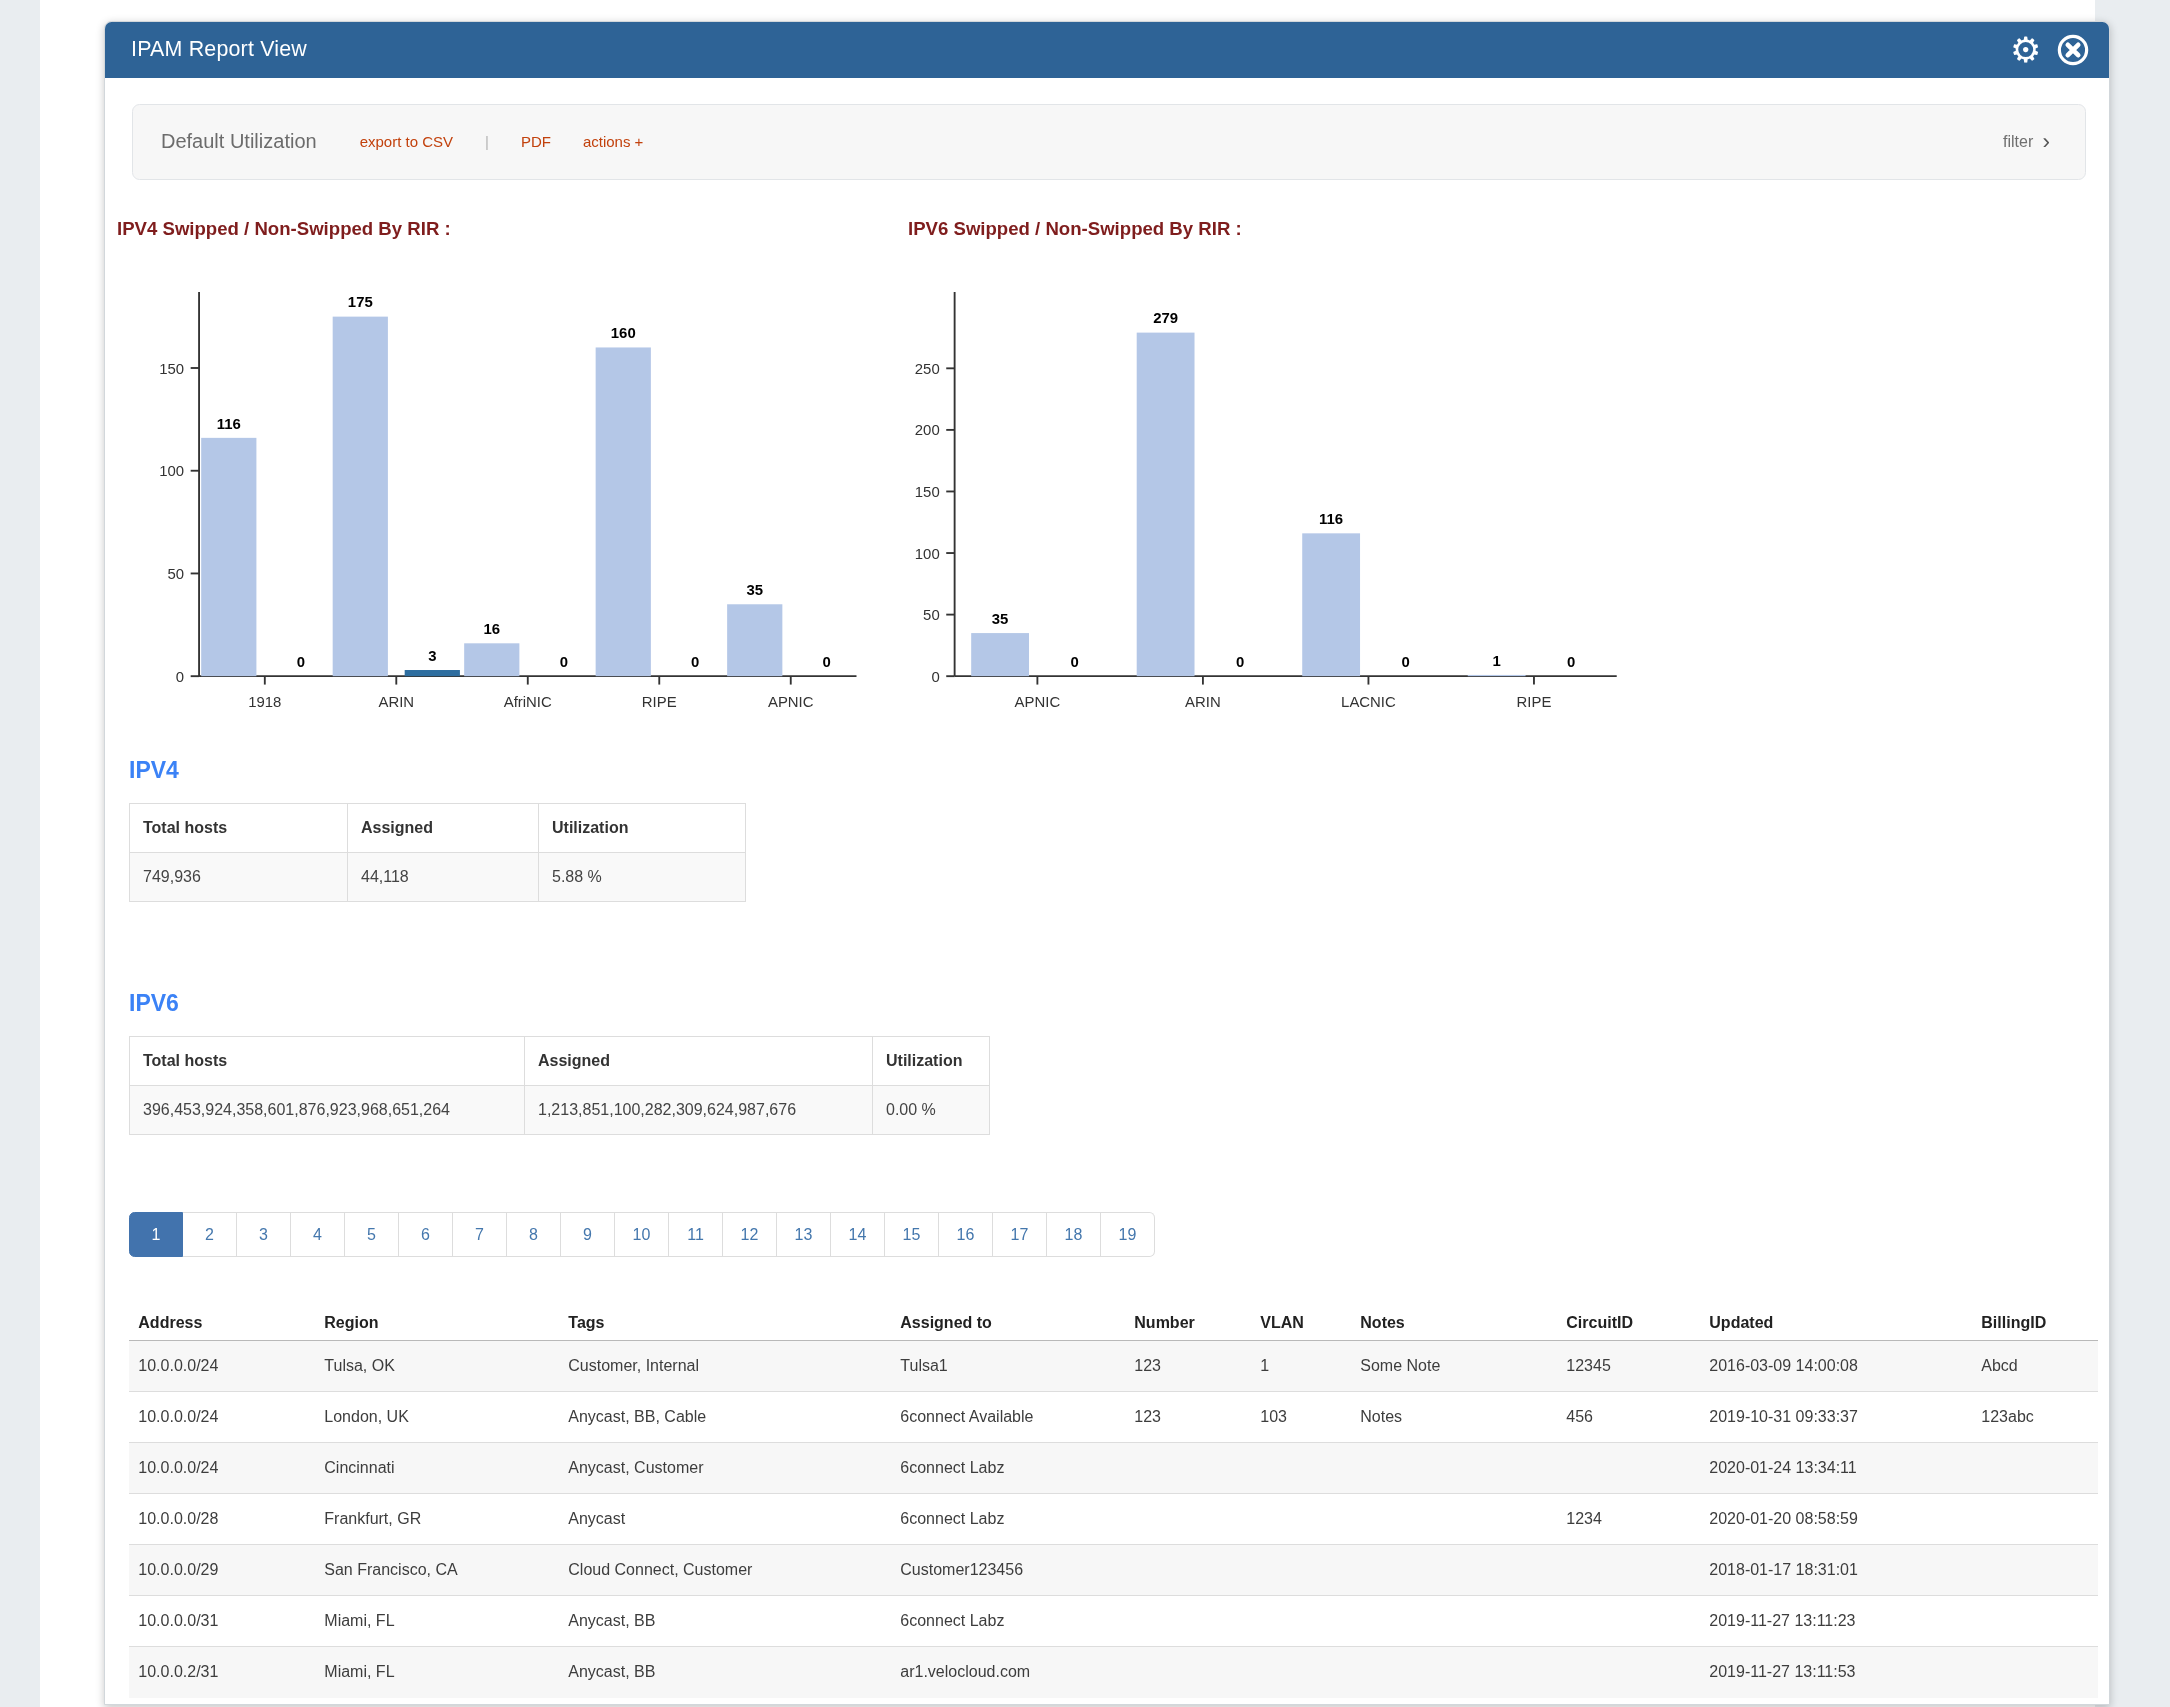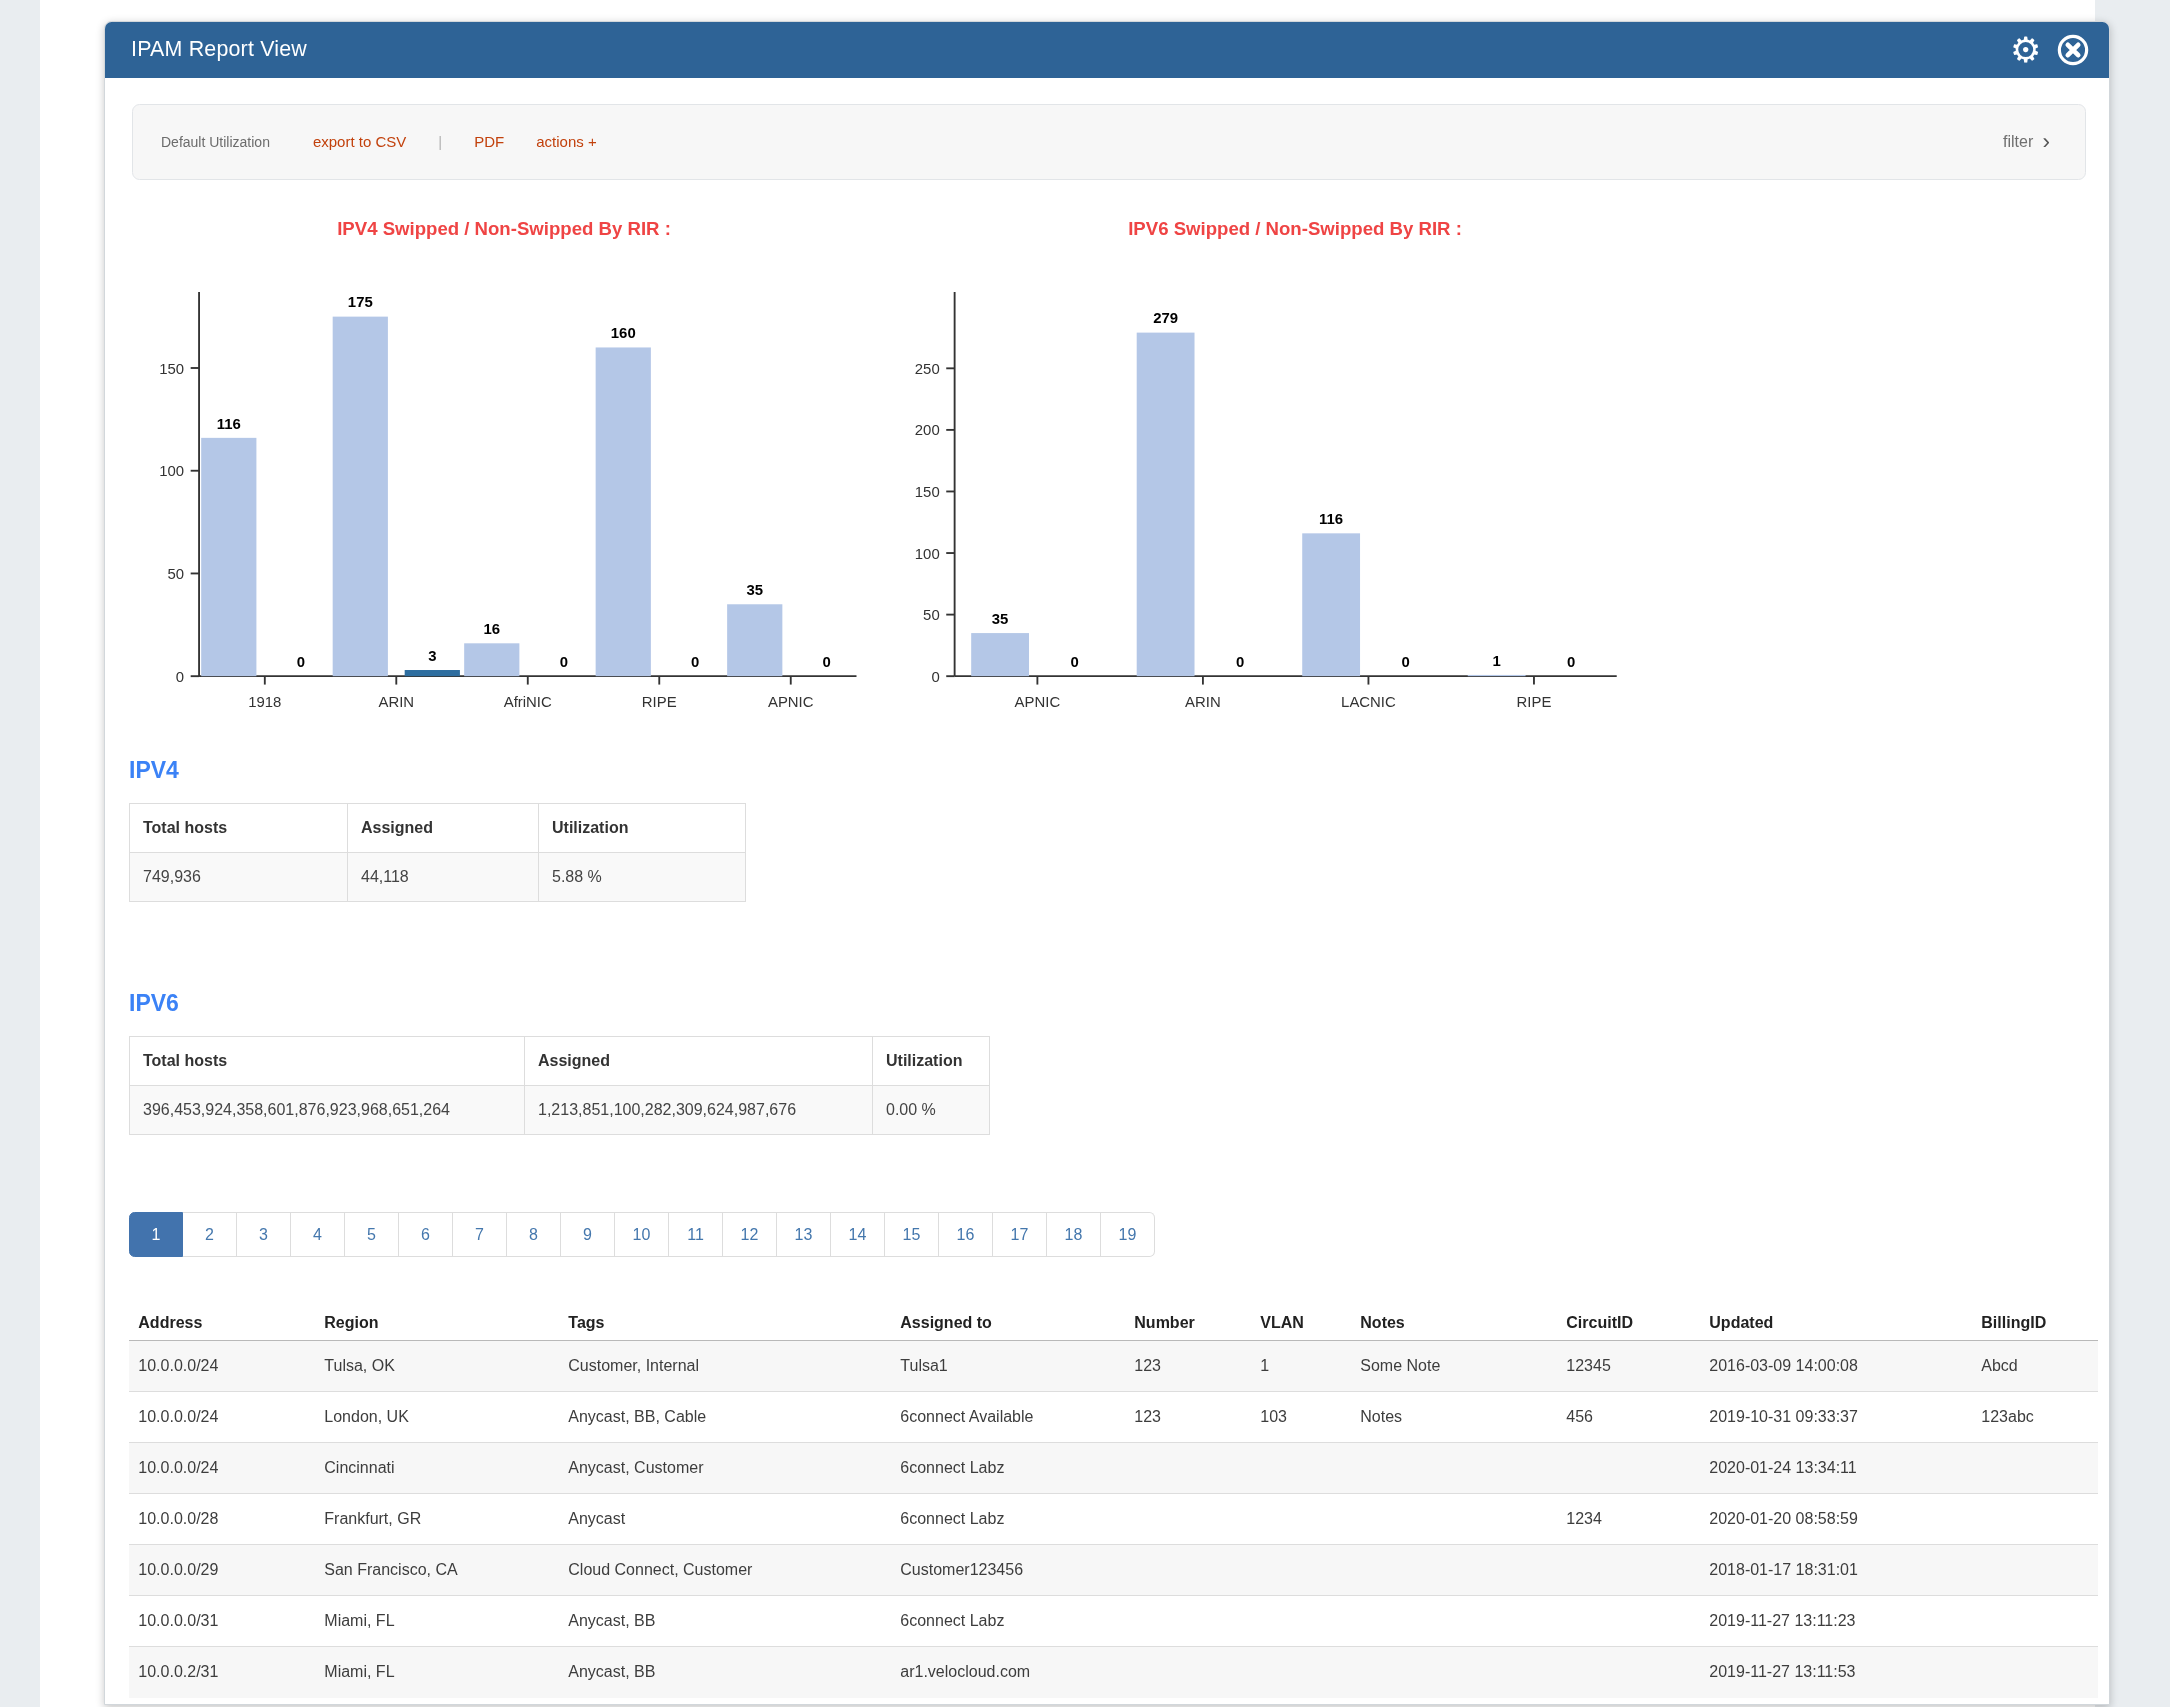--- a/index.html
+++ b/index.html
@@ -31,30 +31,30 @@
   .panel-title { font-size:21.4px; padding-left:26px; letter-spacing:0.2px; }
   .header-icons { margin-left:auto; display:flex; align-items:center; gap:15px; padding-right:20.5px; }
   .gear { font-size:35px; line-height:35px; cursor:pointer; }
   .close-btn { width:32px; height:32px; cursor:pointer; display:block; }
 
   .toolbar {
     position:absolute; left:27px; top:82px; width:1954px; height:76px;
     background:#f7f7f7; border:0.9px solid #e2e5e8; border-radius:7.5px;
     display:flex; align-items:center;
   }
-  .report-name { font-size:14px; color:#6c6c6c; margin-left:28px; margin-right:43px; }
+  .report-name { font-size:20px; color:#6c6c6c; margin-left:28px; margin-right:43px; }
   .tool-link  { font-size:15px; color:#c2410c; margin-right:32px; cursor:pointer; }
   .tool-sep   { font-size:15px; color:#b5b5b5; margin-right:32px; }
   .filter-link { margin-left:auto; margin-right:35px; font-size:16px; color:#6f6f6f; cursor:pointer; display:flex; align-items:center; gap:9.3px; }
   .filter-chevron { font-size:22.4px; color:#555; line-height:16px; }
 
   .chart-block { position:absolute; width:774px; height:546px; }
   #chart0 { left:12px;  top:185px; }
   #chart1 { left:803px; top:185px; }
-  .chart-title { height:43px; line-height:43px; text-align:center; font-weight:bold; font-size:18.6px; color:#ef4444; }
+  .chart-title { height:43px; line-height:43px; text-align:left; font-weight:bold; font-size:18.6px; color:#7f1d1d; }
   .chart-svg { display:block; }
 
   .section-heading { position:absolute; left:24px; font-weight:bold; font-size:23px; color:#3b82f6; }
   #ipv4-heading { top:735px; }
   #ipv6-heading { top:968px; }
 
   table { border-collapse:collapse; }
   .summary-table { position:absolute; left:24px; background:#fff; font-size:16px; color:#444; }
   #ipv4-table { top:781px; }
   #ipv6-table { top:1014px; }

